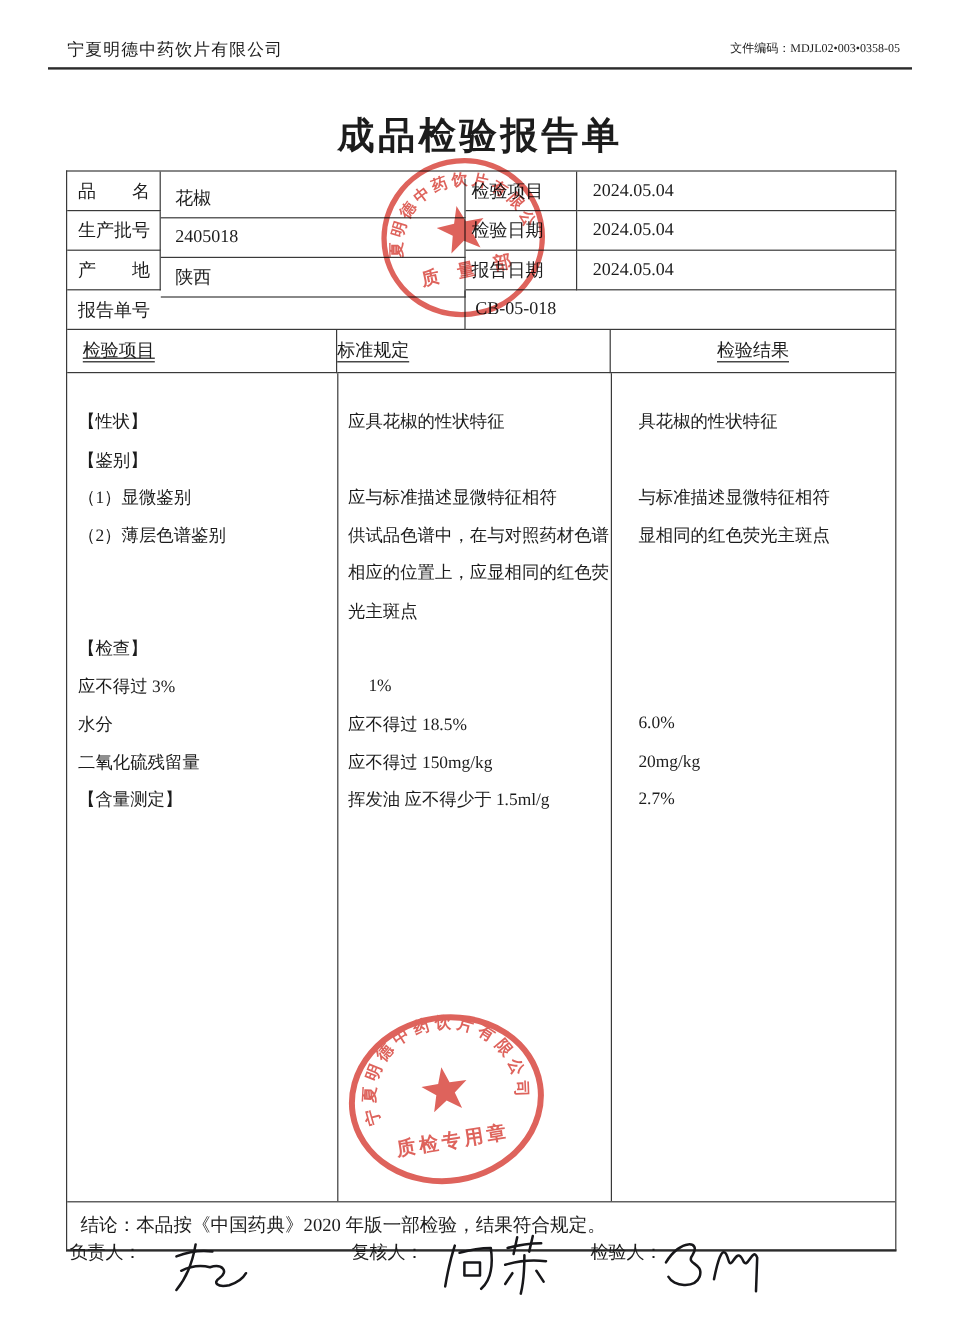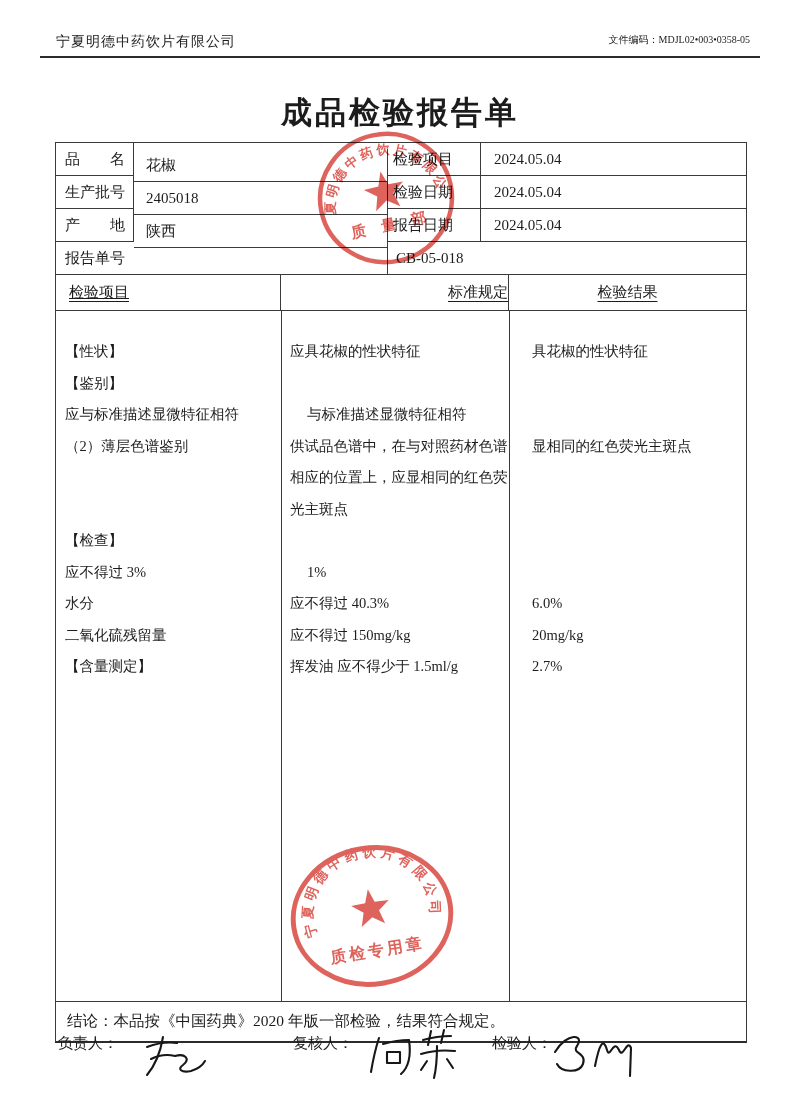--- a/index.html
+++ b/index.html
@@ -20,21 +20,21 @@
   .bB{border-bottom:1px solid #3a3a3a;}
   .irow{height:33px;}
   .c-l1{width:78px;padding-left:9px;}
   .c-v1{width:254px;padding-left:12px;margin-top:12px;}
   .c-l2{width:93px;padding-left:5px;}
   .c-v2{width:265px;padding-left:13px;}
   .c-r1{width:332px;padding-left:9px;}
   .c-r2{width:358px;padding-left:8px;}
   .hrow{height:36px;}
   .c-h1{width:225px;padding-left:13px;text-decoration:underline;}
-  .c-h2{width:228px;justify-content:flex-end;}
+  .c-h2{width:228px;justify-content:flex-start;}
   .c-h3{width:237px;justify-content:center;}
   .colhead{text-decoration:underline;text-underline-offset:4px;}
   .tbody{position:relative;height:690px;box-sizing:border-box;padding-top:25px;}
   .vline{position:absolute;top:0;width:1px;height:690px;background:#3a3a3a;}
   .vl1{left:225px;} .vl2{left:453px;}
   .brow{height:31.5px;}
   .c-b1{width:225px;padding-left:9px;font-size:14.5px;}
   .c-b2{width:228px;padding-left:9px;font-size:14.5px;}
   .c-b3{width:237px;padding-left:23px;font-size:14.5px;}
   .crow{height:40px;border-top:1px solid #3a3a3a;}
@@ -102,20 +102,21 @@
       <div class="cell c-b1">【性状】</div>
       <div class="cell c-b2">应具花椒的性状特征</div>
       <div class="cell c-b3">具花椒的性状特征</div>
     </div>
     <div class="row brow">
       <div class="cell c-b1">【鉴别】</div>
       <div class="cell c-b2"></div>
       <div class="cell c-b3"></div>
     </div>
     <div class="row brow">
+      <div class="cell c-b1">（1）显微鉴别</div>
       <div class="cell c-b2">应与标准描述显微特征相符</div>
       <div class="cell c-b3">与标准描述显微特征相符</div>
     </div>
     <div class="row brow">
       <div class="cell c-b1">（2）薄层色谱鉴别</div>
       <div class="cell c-b2">供试品色谱中，在与对照药材色谱</div>
       <div class="cell c-b3">显相同的红色荧光主斑点</div>
     </div>
     <div class="row brow">
       <div class="cell c-b1"></div>
@@ -131,21 +132,21 @@
       <div class="cell c-b1">【检查】</div>
       <div class="cell c-b2"></div>
       <div class="cell c-b3"></div>
     </div>
     <div class="row brow">
       <div class="cell c-b2">应不得过 3%</div>
       <div class="cell c-b3">1%</div>
     </div>
     <div class="row brow">
       <div class="cell c-b1">水分</div>
-      <div class="cell c-b2">应不得过 40.3%</div>
+      <div class="cell c-b2">应不得过 18.5%</div>
       <div class="cell c-b3">6.0%</div>
     </div>
     <div class="row brow">
       <div class="cell c-b1">二氧化硫残留量</div>
       <div class="cell c-b2">应不得过 150mg/kg</div>
       <div class="cell c-b3">20mg/kg</div>
     </div>
     <div class="row brow">
       <div class="cell c-b1">【含量测定】</div>
       <div class="cell c-b2">挥发油 应不得少于 1.5ml/g</div>

